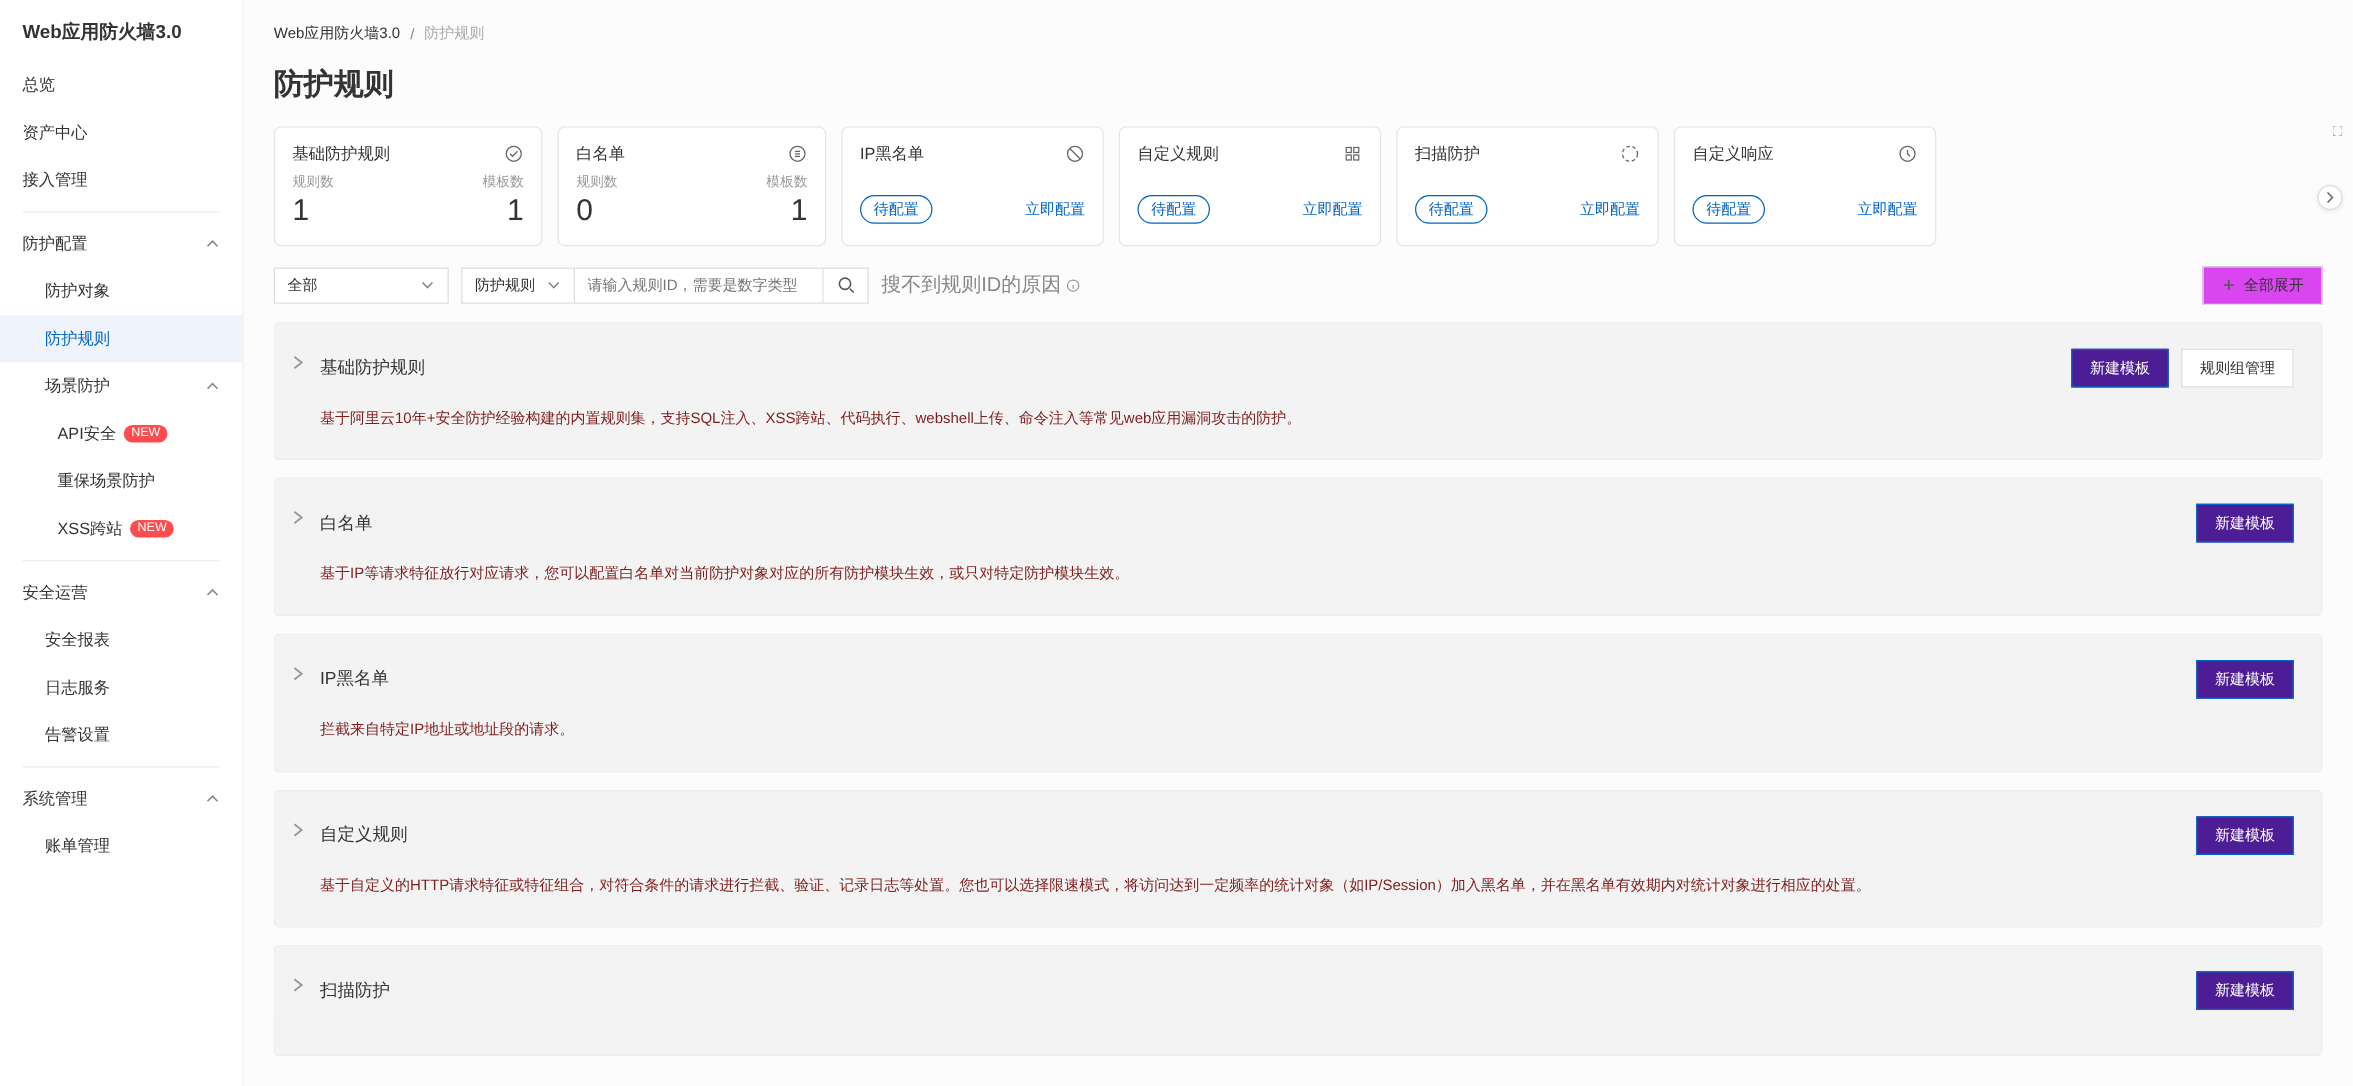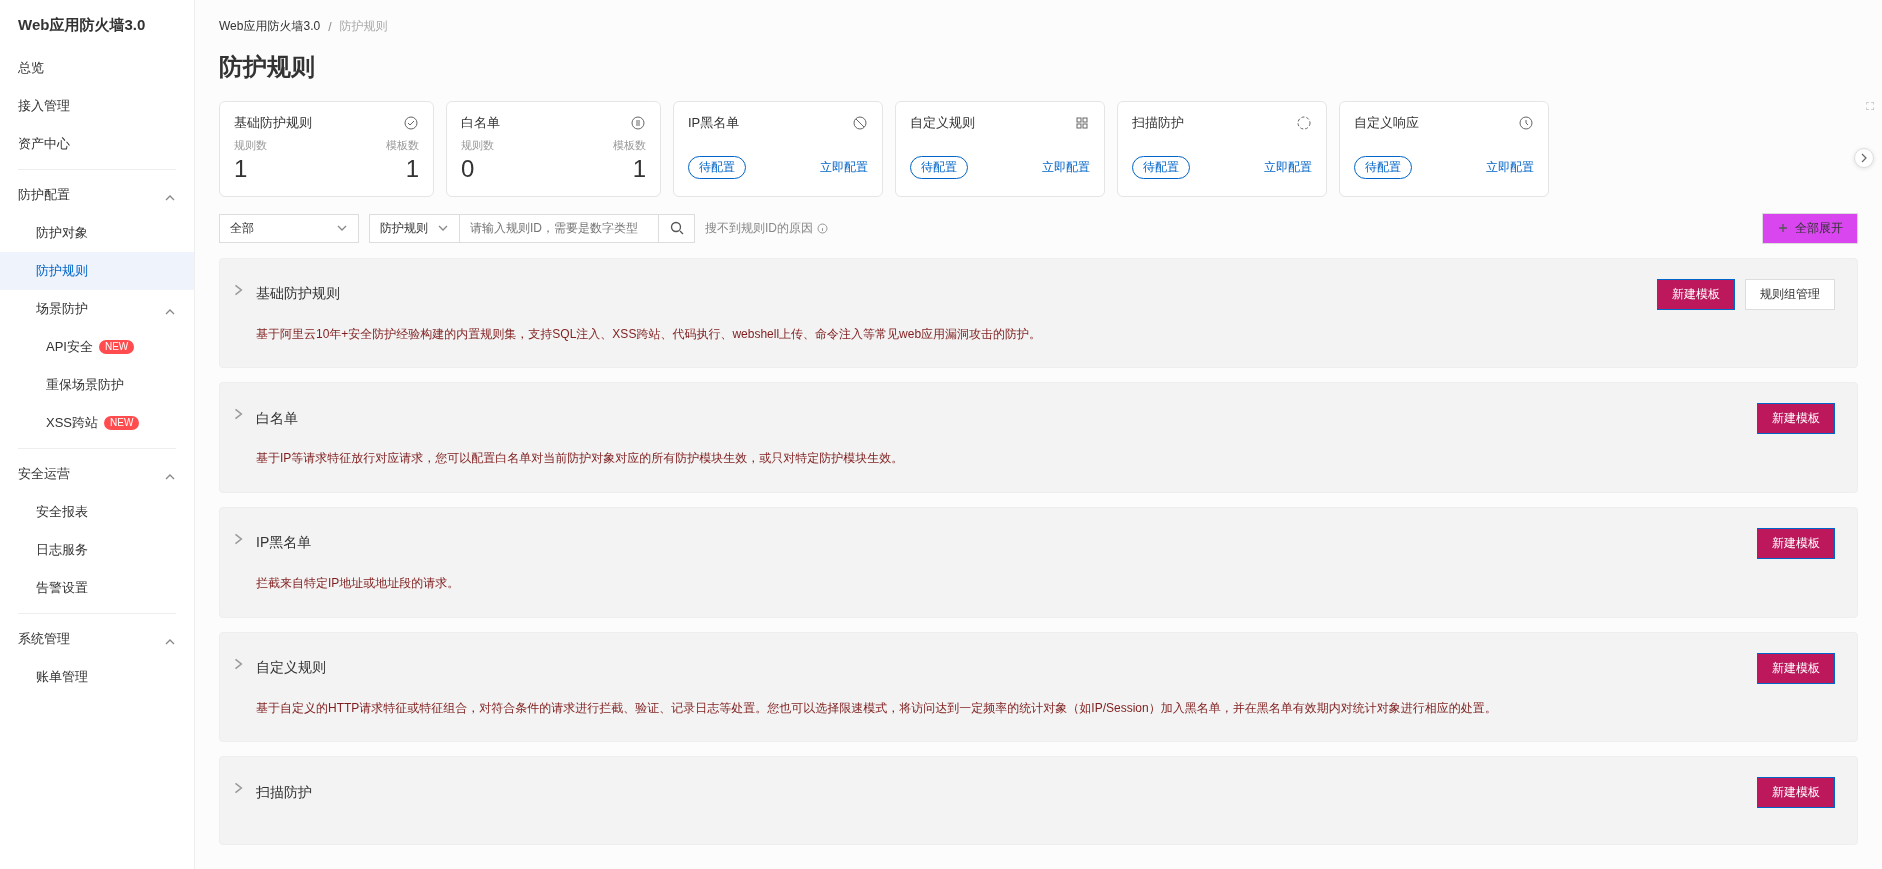--- a/index.html
+++ b/index.html
@@ -1,20 +1,20 @@
 <!DOCTYPE html>
 <html><head>
 <meta charset="utf-8">
 <style>
 *{box-sizing:border-box;margin:0;padding:0}
 body{font-family:-apple-system,BlinkMacSystemFont,"Segoe UI","PingFang SC","Microsoft YaHei",sans-serif;font-size:13px;color:#333;background:#fff}
 .app{display:flex;height:869px;width:1882px;overflow:hidden}
 .sidebar{width:195px;border-right:1px solid #eee;overflow-y:auto}
 .sidebar-title{font-size:15px;font-weight:600;padding:16px 18px 14px}
-.nav-header{display:flex;align-items:flex-end;justify-content:space-between;padding:10px 18px;cursor:pointer;color:#333}
+.nav-header{display:flex;align-items:center;justify-content:space-between;padding:10px 18px;cursor:pointer;color:#333}
 .nav-item{padding:10px 18px 10px 18px;cursor:pointer;display:flex;align-items:center;gap:6px}
 .nav-item.level-1{padding-left:36px}
 .nav-item.level-2{padding-left:46px}
 .nav-item.active{background:#eef3fc;color:#0064c8}
 .nav-divider{border-top:1px solid #eee;margin:6px 18px}
 .chev{width:12px;height:12px;display:inline-block}
 .chev svg{width:100%;height:100%}
 .badge{display:inline-flex;align-items:center;justify-content:center;background:#ff4d4f;color:#fff;font-size:10px;border-radius:9px;padding:1px 6px;font-weight:500;line-height:12px}
 .divider-btn{position:absolute;left:195px;top:370px;width:14px;height:32px;border:1px solid #ddd;border-left:none;background:#fff;display:flex;align-items:center;justify-content:center;cursor:pointer;border-radius:0 4px 4px 0}
 .main{flex:1;overflow:auto;position:relative;background:#fcfcfc}
@@ -36,51 +36,51 @@
 .pill{display:inline-block;border:1px solid #0064c8;color:#0064c8;border-radius:12px;padding:2px 10px;font-size:12px}
 .link-btn{color:#0064c8;font-size:12px;cursor:pointer}
 .scroll-arrow{position:absolute;right:8px;top:148px;width:20px;height:20px;border:1px solid #ddd;border-radius:50%;background:#fff;display:flex;align-items:center;justify-content:center;cursor:pointer;box-shadow:0 1px 4px rgba(0,0,0,0.1)}
 .toolbar{display:flex;align-items:center;gap:10px;padding:0 24px 14px}
 .select{display:flex;align-items:center;justify-content:space-between;border:1px solid #ddd;padding:5px 10px;background:#fff;cursor:pointer;font-size:12px}
 .select.w1{width:140px}
 .select.w2{width:90px}
 .input-group{display:flex}
 .input{border:1px solid #ddd;padding:5px 10px;font-size:12px;width:200px;outline:none}
 .search-btn{border:1px solid #ddd;border-left:none;width:36px;display:flex;align-items:center;justify-content:center;cursor:pointer;background:#fff}
-.hint{font-size:12px;color:#888;display:flex;align-items:center;gap:4px}
+.hint{font-size:16px;color:#888;display:flex;align-items:center;gap:4px}
 .spacer{flex:1}
 .expand-btn{border:1px solid #ddd;padding:6px 14px;background:#d946ef;cursor:pointer;display:flex;align-items:center;gap:6px;font-size:12px}
 .rule-list{padding:0 24px}
 .rule-card{background:#f3f3f3;border:1px solid #eee;border-radius:4px;margin-bottom:14px;padding:20px 22px 22px 36px;position:relative}
 .rule-expand{position:absolute;left:12px;top:24px;width:14px;height:14px;color:#999;cursor:pointer}
 .rule-head{display:flex;align-items:center;justify-content:space-between;margin-bottom:14px}
 .rule-title{font-size:14px;color:#333}
 .rule-actions{display:flex;gap:10px}
 .btn{padding:6px 14px;font-size:12px;cursor:pointer;border:1px solid transparent}
-.btn.primary{background:#be185d;color:#fff;border-color:#0064c8}
+.btn.primary{background:#4c1d95;color:#fff;border-color:#0064c8}
 .btn.default{background:#fff;color:#333;border-color:#ddd}
 .rule-desc{font-size:12px;color:#7f1d1d;line-height:1.8}
 svg{display:block}
 .pager{position:absolute;right:8px;top:100px;display:flex;flex-direction:column;gap:14px;color:#aaa}
 .pager span{font-size:11px}
 </style>
 </head>
 <body>
 
 <div class="app">
   <div class="sidebar">
     <div class="sidebar-title">Web应用防火墙3.0</div>
     <div class="nav-item">
         <span>总览</span>
       </div>
     <div class="nav-item">
+        <span>资产中心</span>
+      </div>
+    <div class="nav-item">
         <span>接入管理</span>
-      </div>
-    <div class="nav-item">
-        <span>资产中心</span>
       </div>
     <div class="nav-divider"></div>
     <div class="nav-header">
       <span>防护配置</span>
       <span class="chev">
           <svg viewBox="0 0 12 12">
             <path d="M2 8l4-4 4 4" stroke="#888" fill="none" stroke-width="1.3"></path>
           </svg>
         </span>
     </div>

